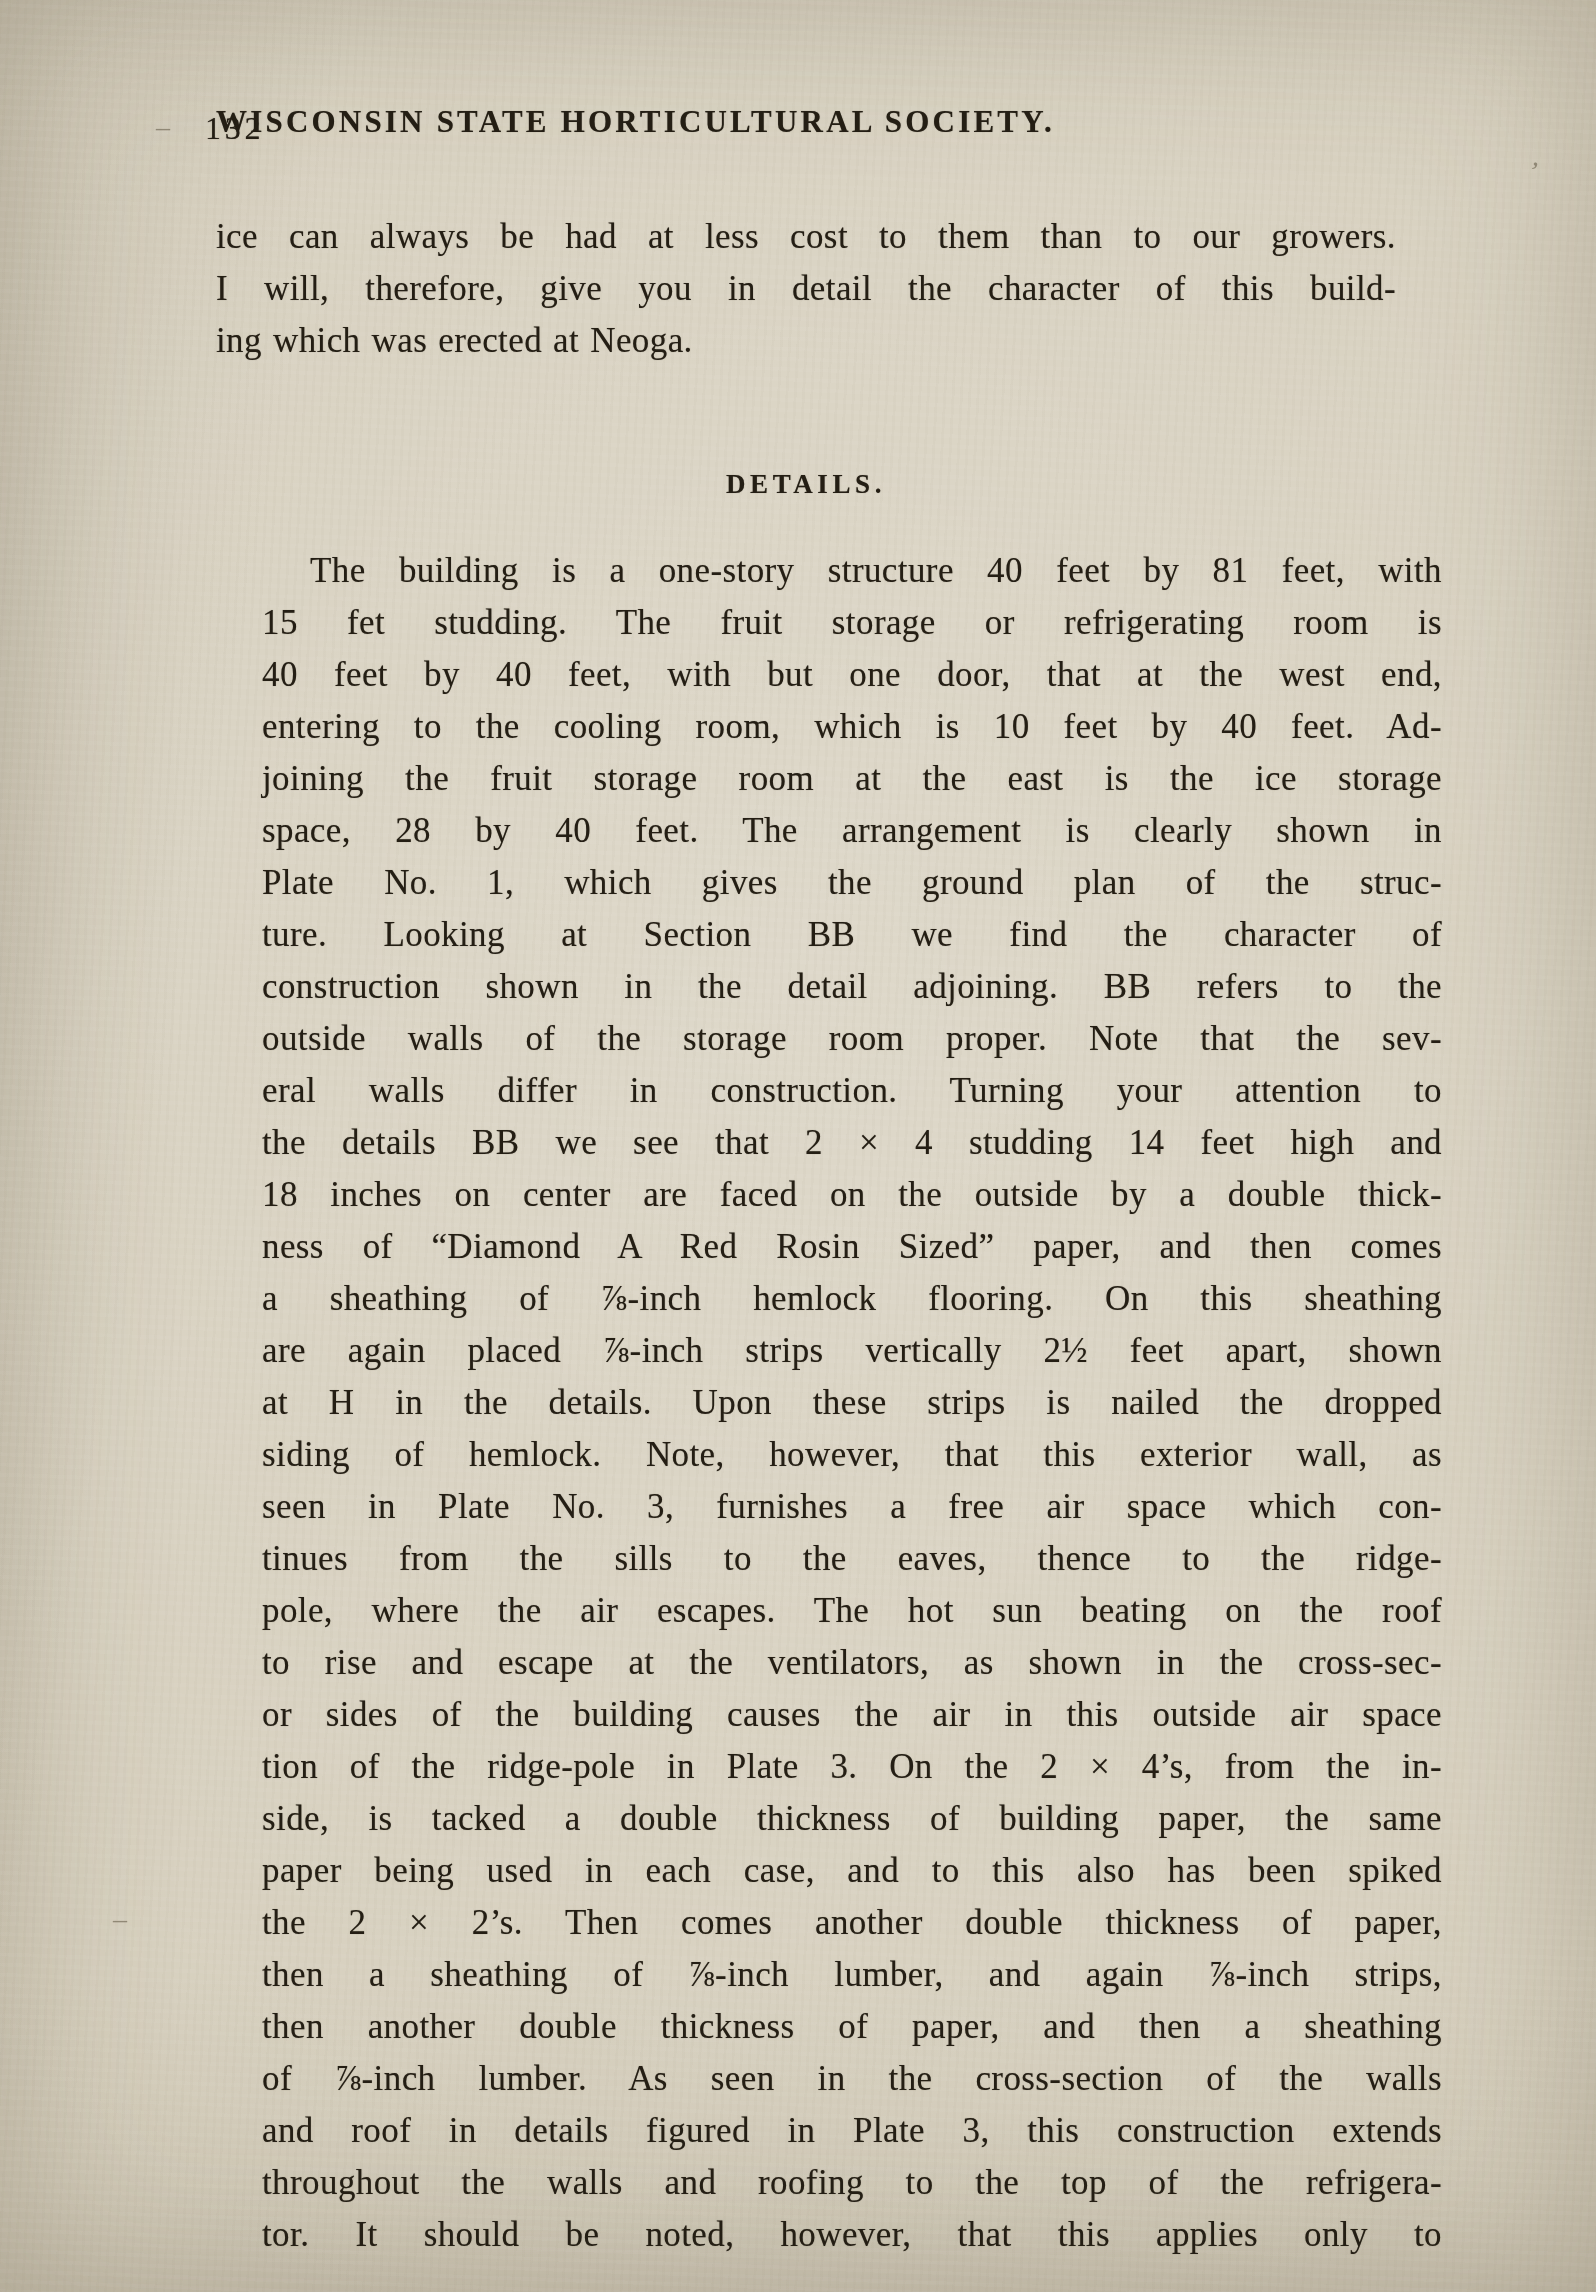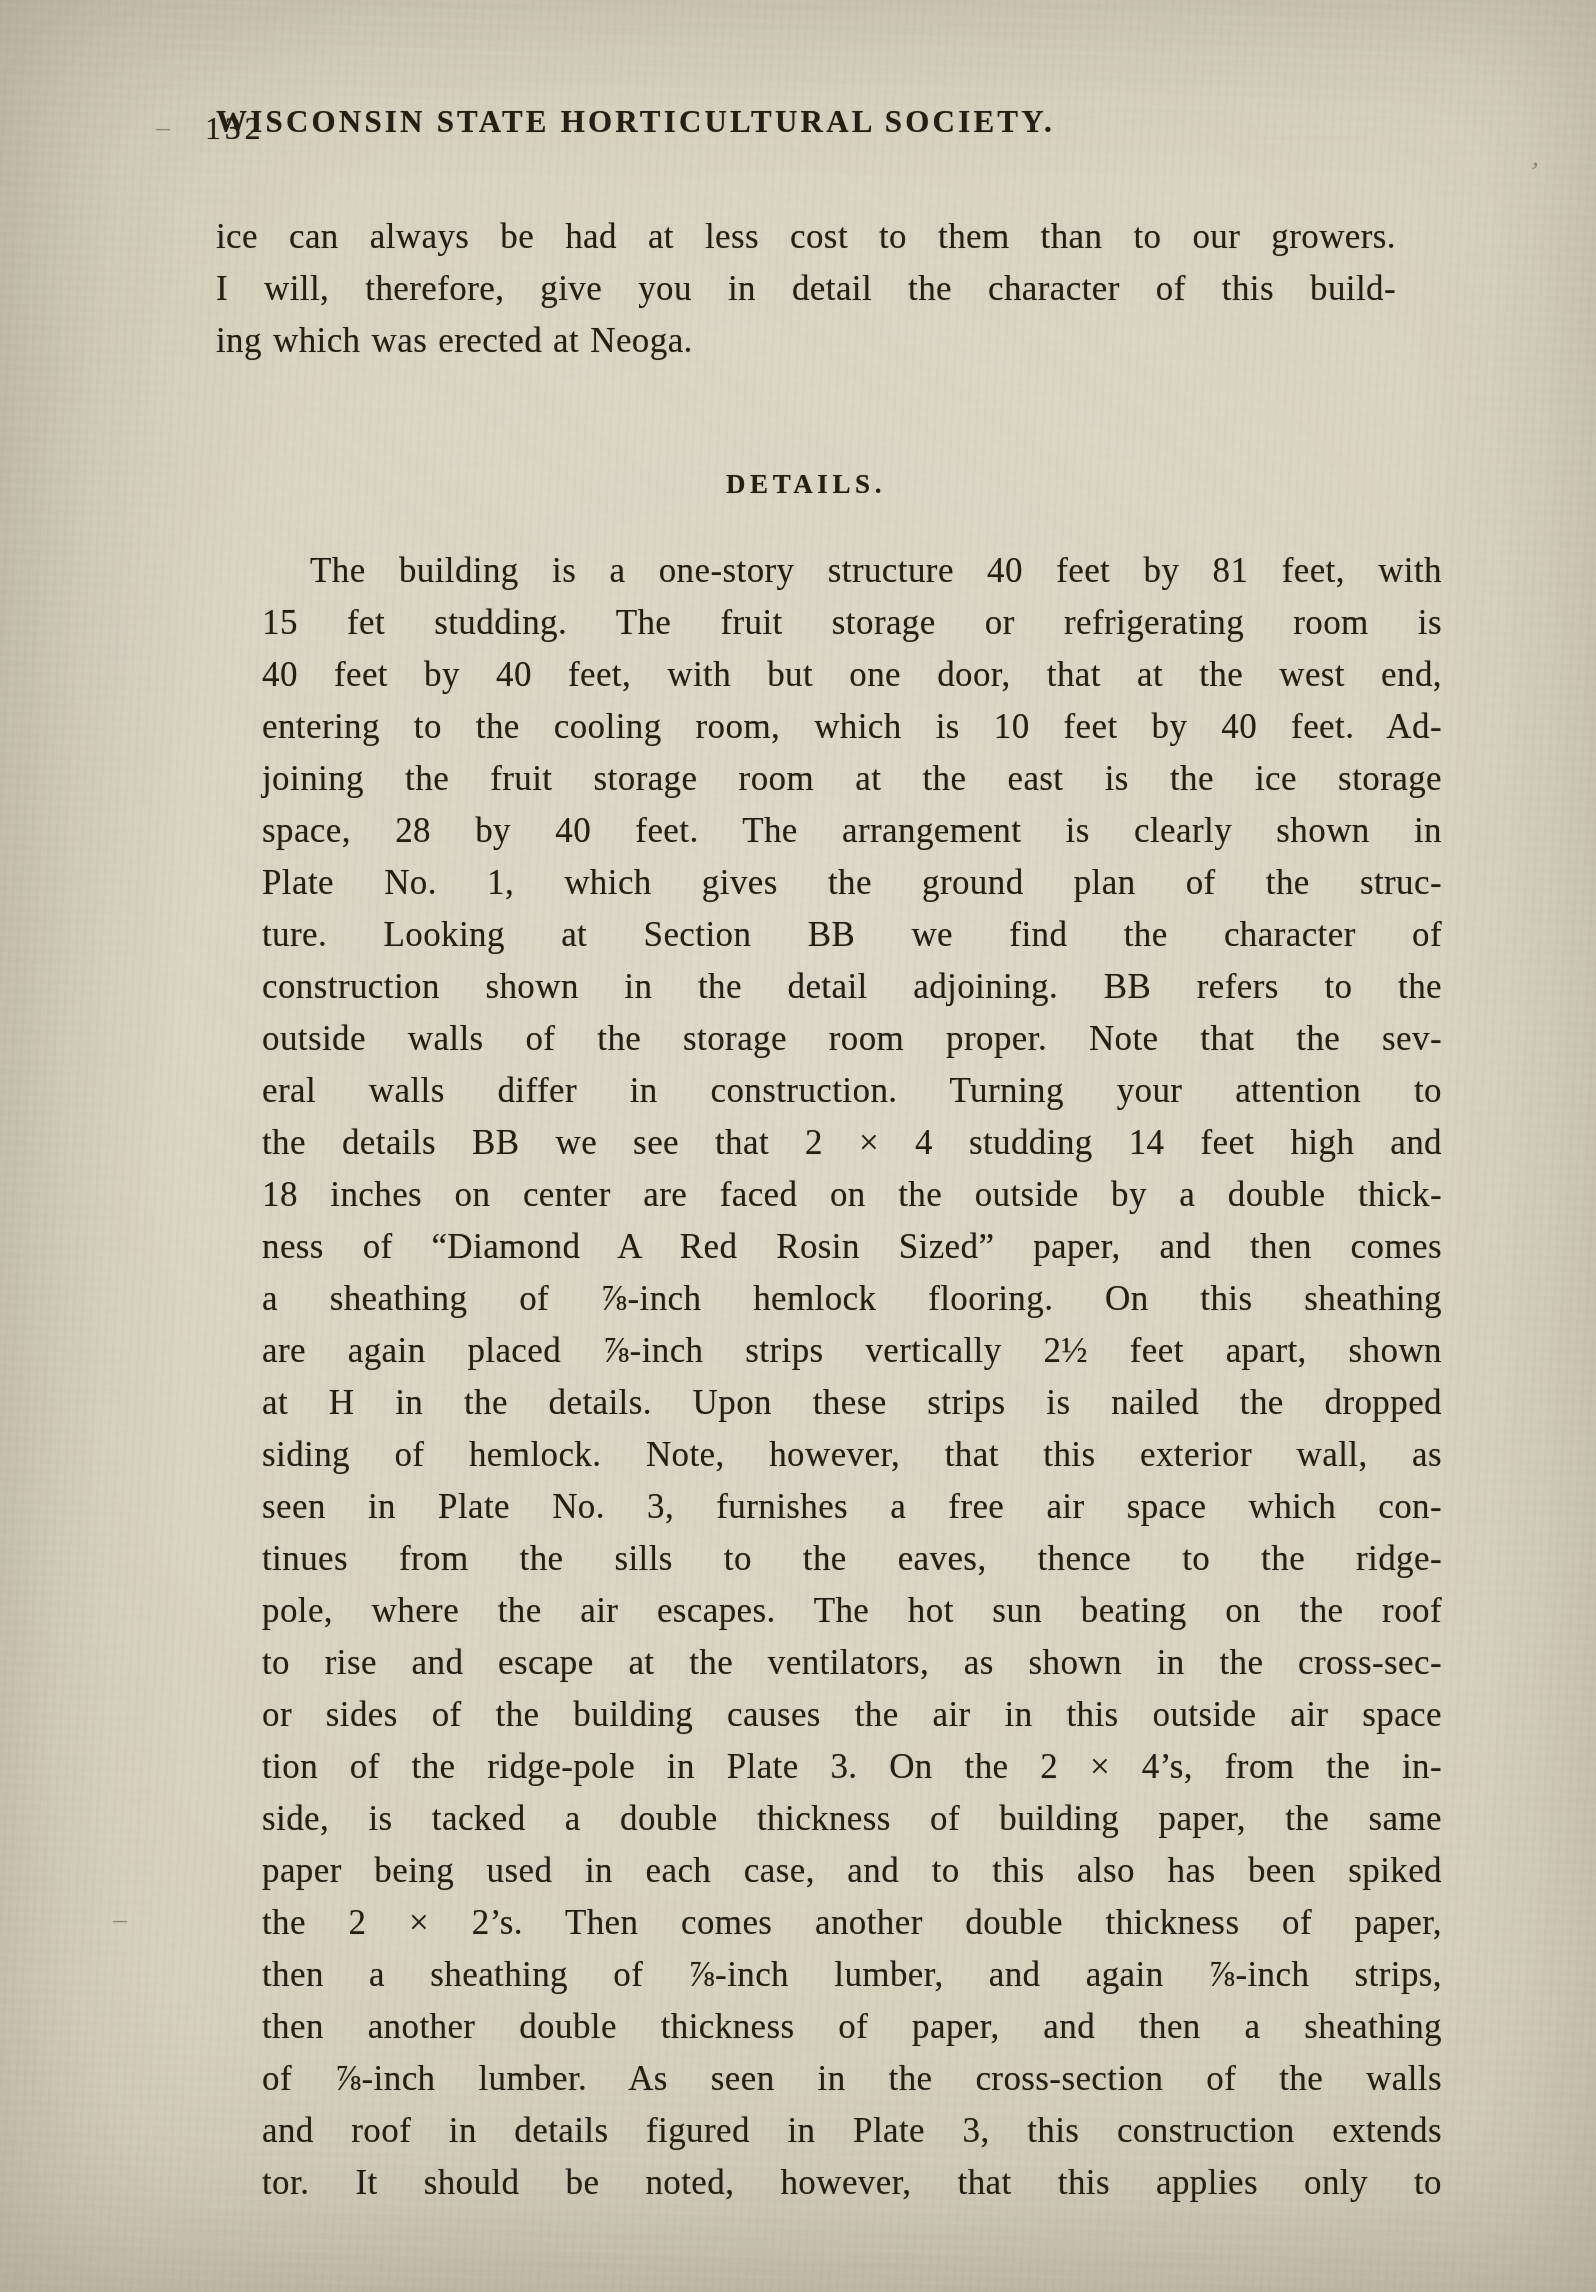--- a/index.html
+++ b/index.html
@@ -113,16 +113,17 @@
     <div class="line">to rise and escape at the ventilators, as shown in the cross-sec-</div>
     <div class="line">or sides of the building causes the air in this outside air space</div>
     <div class="line">tion of the ridge-pole in Plate 3. On the 2 × 4’s, from the in-</div>
     <div class="line">side, is tacked a double thickness of building paper, the same</div>
     <div class="line">paper being used in each case, and to this also has been spiked</div>
     <div class="line">the 2 × 2’s. Then comes another double thickness of paper,</div>
     <div class="line">then a sheathing of ⅞-inch lumber, and again ⅞-inch strips,</div>
     <div class="line">then another double thickness of paper, and then a sheathing</div>
     <div class="line">of ⅞-inch lumber. As seen in the cross-section of the walls</div>
     <div class="line">and roof in details figured in Plate 3, this construction extends</div>
+    <div class="line">throughout the walls and roofing to the top of the refrigera-</div>
     <div class="line">tor. It should be noted, however, that this applies only to</div>
   </section>
 </div>
 
 
 </body></html>

